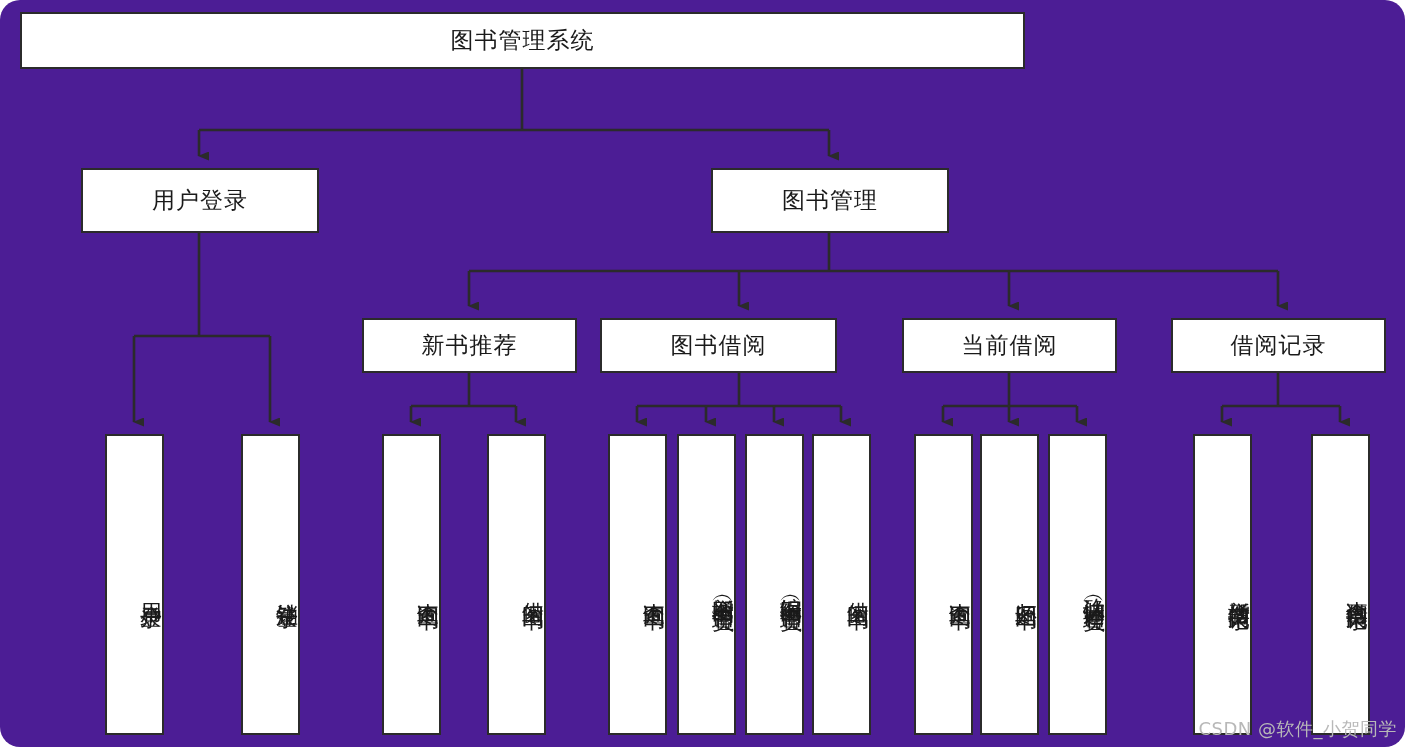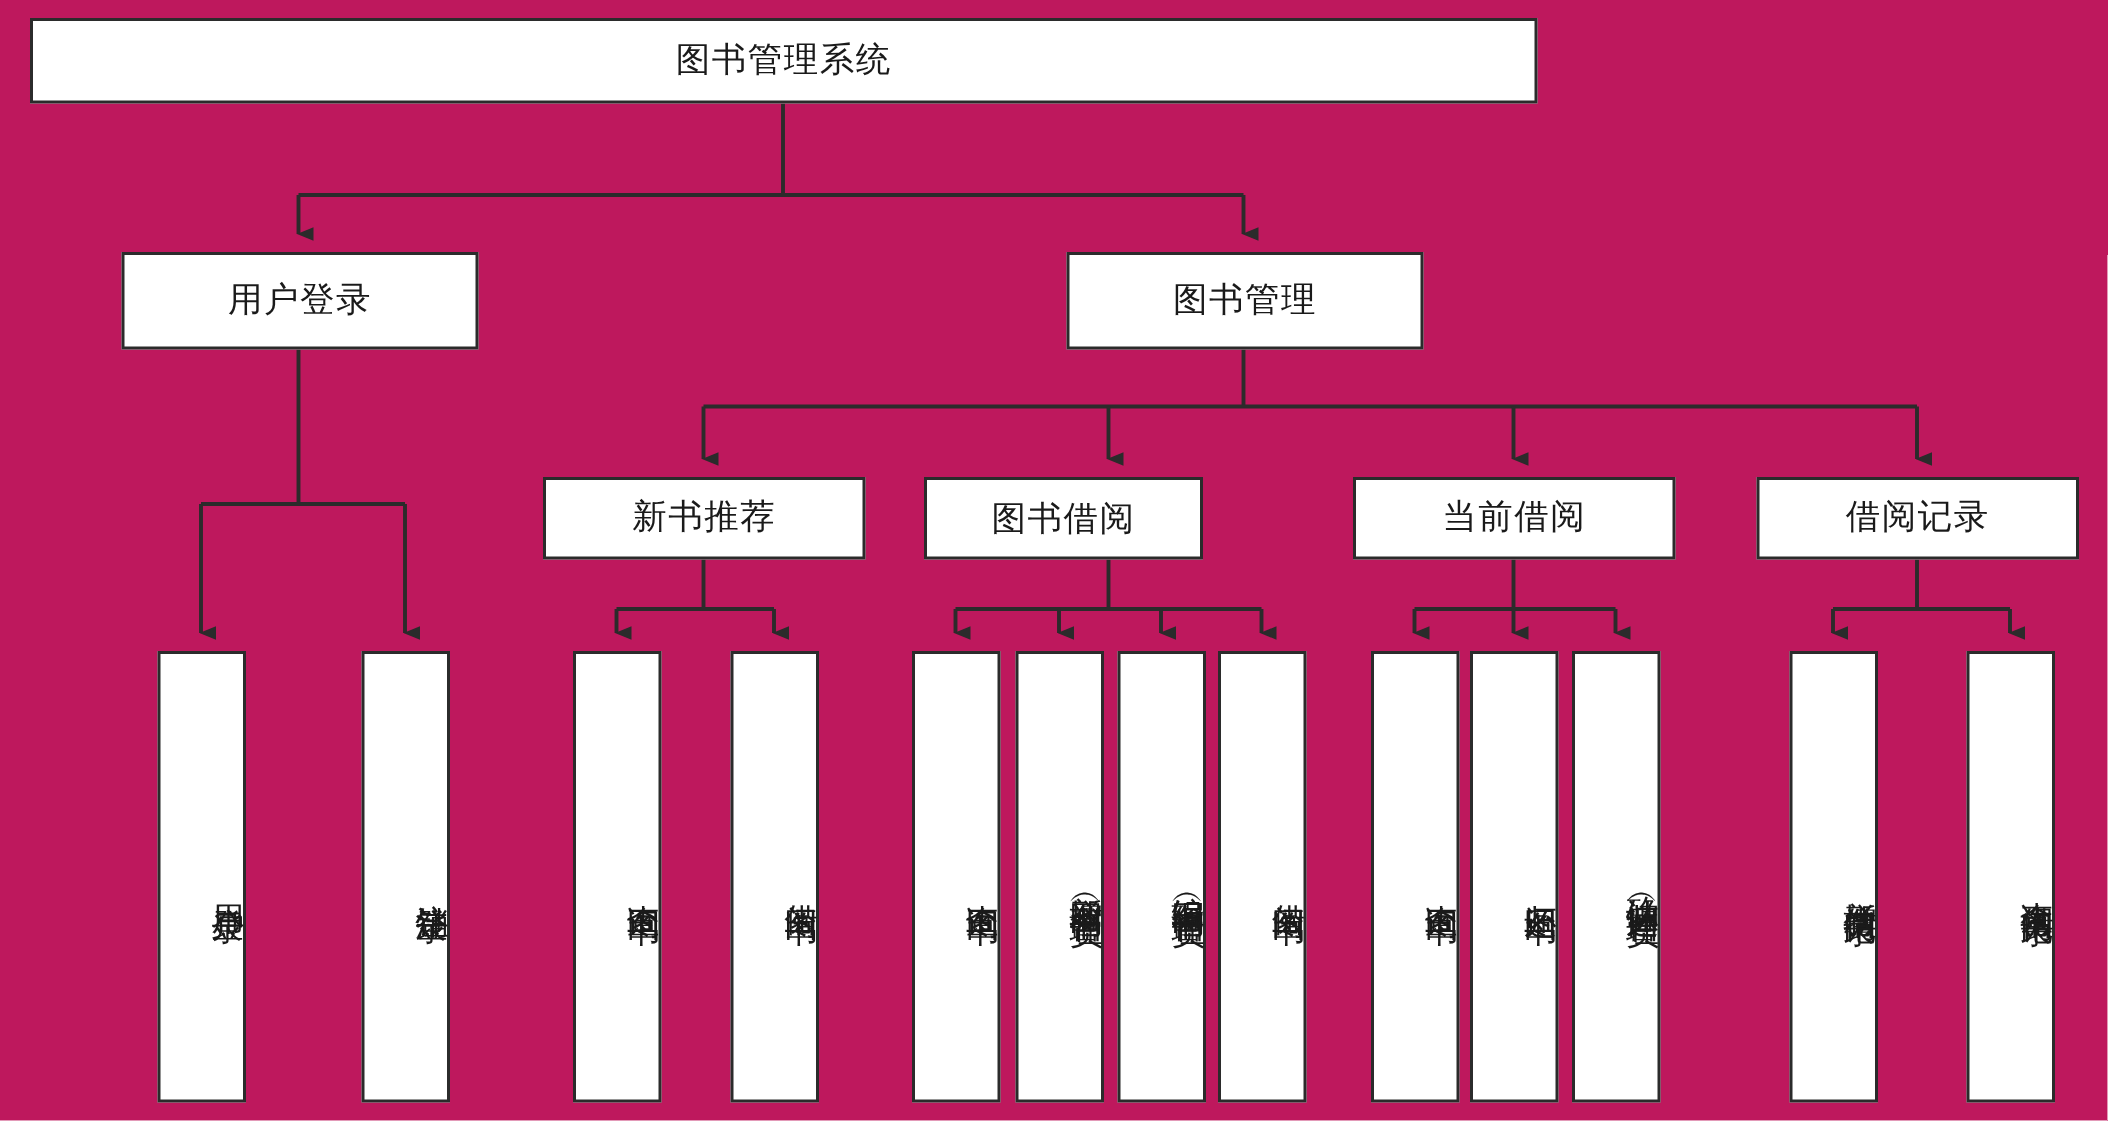--- a/index.html
+++ b/index.html
@@ -7,22 +7,23 @@
     padding: 0;
     background: #ffffff;
   }
   body {
     font-family: "DejaVu Sans", "Liberation Sans", sans-serif;
   }
   #canvas {
     position: relative;
     width: 1405px;
     height: 747px;
-    background: #be185d;
+    background: #4c1d95;
     overflow: hidden;
+    border-radius: 20px;
   }
   #diagram-svg {
     position: absolute;
     left: 0;
     top: 0;
     width: 1405px;
     height: 747px;
   }
   .node {
     position: absolute;
@@ -144,21 +145,21 @@
   </div>
 
   <div class="node horizontal" style="left:711px; top:168px; width:238px; height:65px;">
     <span class="node-label">图书管理</span>
   </div>
 
   <div class="node horizontal" style="left:362px; top:318px; width:215px; height:55px;">
     <span class="node-label">新书推荐</span>
   </div>
 
-  <div class="node horizontal" style="left:616px; top:318px; width:186px; height:55px;font-family:Liberation Serif, serif;">
+  <div class="node horizontal" style="left:600px; top:318px; width:237px; height:55px;">
     <span class="node-label">图书借阅</span>
   </div>
 
   <div class="node horizontal" style="left:1171px; top:318px; width:215px; height:55px;">
     <span class="node-label">借阅记录</span>
   </div>
 
   <div class="node horizontal" style="left:902px; top:318px; width:215px; height:55px;">
     <span class="node-label">当前借阅</span>
   </div>
@@ -208,14 +209,15 @@
   </div>
 
   <div class="node vertical" style="left:1193px; top:434px; width:59px; height:301px;">
     <span class="vlabel">新增借阅记录</span>
   </div>
 
   <div class="node vertical" style="left:1311px; top:434px; width:59px; height:301px;">
     <span class="vlabel">查询借阅记录</span>
   </div>
 
+  <div id="watermark">CSDN @软件_小贺同学</div>
 
 </div>
 
 </body></html>

